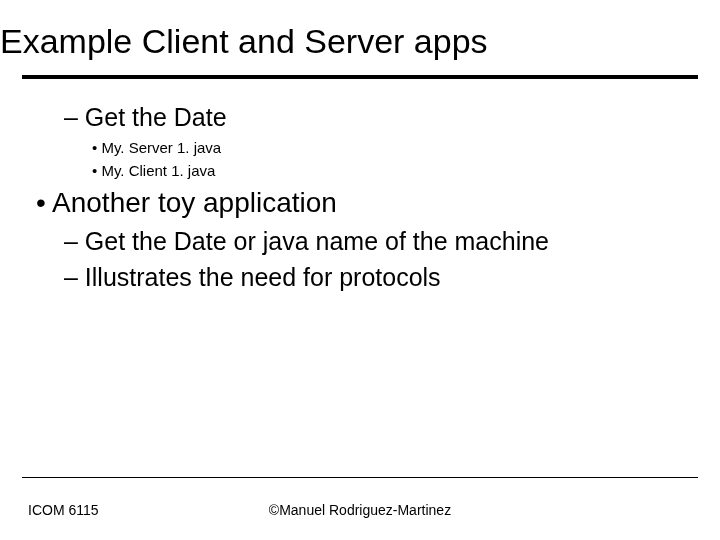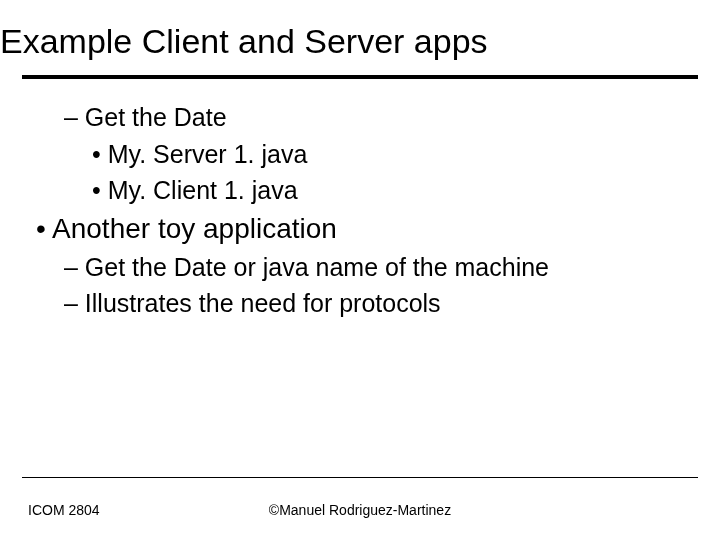--- a/index.html
+++ b/index.html
@@ -34,21 +34,21 @@
     line-height: 1.3;
   }
   .b1 {
     margin: 4px 0 2px 0;
   }
   .b2 {
     font-size: 25px;
     margin: 4px 0 2px 28px;
   }
   .b3 {
-    font-size: 25px;
+    font-size: 15px;
     margin: 4px 0 2px 56px;
   }
   .b1::before {
     content: "•  ";
   }
   .b2::before {
     content: "–  ";
   }
   .b3::before {
     content: "•  ";
@@ -90,17 +90,17 @@
     <div class="b2">Get the Date</div>
     <div class="b3">My. Server 1. java</div>
     <div class="b3">My. Client 1. java</div>
     <div class="b1">Another toy application</div>
     <div class="b2">Get the Date or java name of the machine</div>
     <div class="b2">Illustrates the need for protocols</div>
   </div>
 
   <hr class="footer-rule">
   <div class="footer">
-    <div class="footer-left">ICOM 2804</div>
+    <div class="footer-left">ICOM 6115</div>
     <div class="footer-center">©Manuel Rodriguez-Martinez</div>
   </div>
 
 </div>
 
 </body></html>

